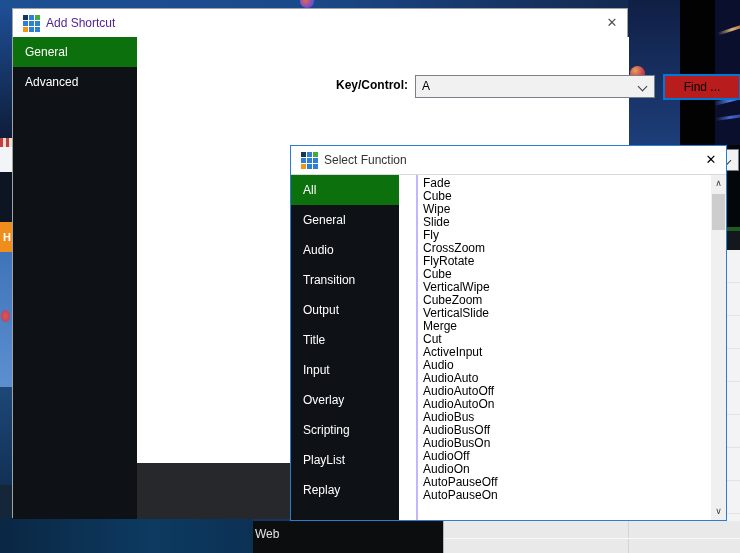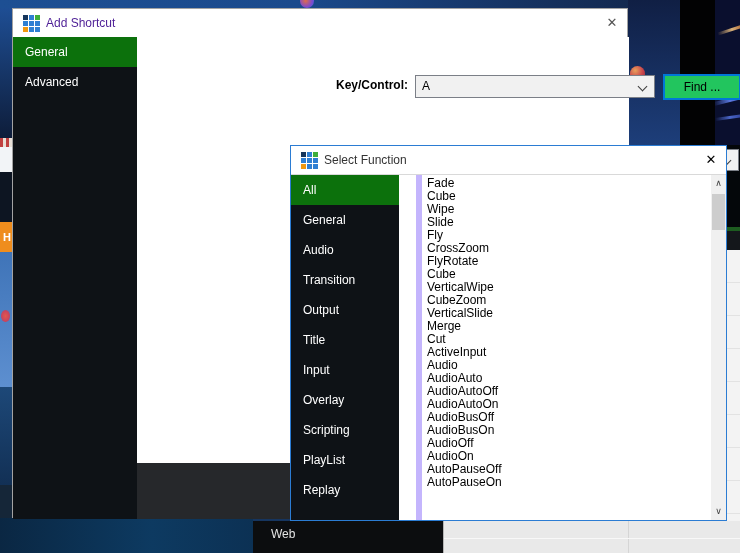--- a/index.html
+++ b/index.html
@@ -40,21 +40,21 @@
   .fw3 { left:-2px; top:98px; width:34px; height:4px; background:linear-gradient(90deg,transparent,#5a78e0,#3a50b0); transform:rotate(-14deg); }
   .fw4 { left:0px; top:116px; width:30px; height:3px; background:linear-gradient(90deg,transparent,#4a66c8,#2a3a90); transform:rotate(-8deg); }
   .rs-1 { left:727px; top:145px; width:13px; height:82px; background:#04070a; }
   .rs-2 { left:727px; top:227px; width:13px; height:4px;  background:#1d5c20; }
   .rs-3 { left:727px; top:231px; width:13px; height:19px; background:#14171b; }
   .rs-4 { left:727px; top:250px; width:13px; height:271px; background:
     repeating-linear-gradient(#f3f3f3 0 32px, #e2e2e2 32px 33px); }
   .bottom-water { left:0; top:518px; width:253px; height:35px;
     background:linear-gradient(90deg,#0a2743,#0d3a61 60%,#0c3154); }
   .web-bar { left:253px; top:521px; width:190px; height:32px; background:#0c0d0f; }
-  .web-label { left:18px; top:6px; color:#e4e4e4; }
+  .web-label { left:2px; top:6px; color:#e4e4e4; }
   .bottom-light { left:443px; top:521px; width:297px; height:32px; background:#e9e9e9;
     border-left:1px solid #b5b5b5; }
   .bl-v { left:184px; top:0; width:1px; height:32px; background:#d5d5d5; }
   .bl-h { left:0; top:17px; width:297px; height:1px; background:#f8f8f8; }
 
   
   .win { background:#fff; }
   .titlebar { position:absolute; left:0; top:0; right:0; height:28px; background:#fff; }
   .vmix-icon { position:absolute; left:10px; top:6px; display:grid;
     grid-template-columns:repeat(3,5px); grid-template-rows:repeat(3,5px); gap:1px; }
@@ -85,31 +85,31 @@
   #as-main { position:absolute; left:124px; top:28px; width:492px; height:426px; background:#fff; }
   .lbl-key { left:121px; top:41px; font-weight:bold; }
   .lbl-fn  { left:121px; top:116px; }
   .lbl-dur { left:121px; top:153px; }
   .lbl-inp { left:121px; top:179px; }
   .lbl-ttl { left:121px; top:328px; }
   .lbl-d1  { left:121px; top:354px; }
   .lbl-d2  { left:121px; top:379px; }
   #key-combo { left:278px; top:38px; width:240px; height:23px; }
   #find-btn { position:absolute; left:526px; top:37px; width:78px; height:26px;
-    background:#22c55e; border:2px solid #0078d7; text-align:center; line-height:22px; }
+    background:#b91c1c; border:2px solid #0078d7; text-align:center; line-height:22px; }
   #fn-combo { left:278px; top:112px; width:324px; height:22px; }
 
   
   #select-function { left:290px; top:145px; width:437px; height:376px; position:absolute;
     border:1px solid #2b7cd3; background:#fff; z-index:5; }
   #select-function .win-title { color:#333; }
   #select-function .sep { position:absolute; left:0; top:28px; right:0; height:1px; background:#d9d9d9; }
   #sf-side { left:0; top:29px; width:108px; height:345px; }
   #sf-list { position:absolute; left:125px; top:29px; width:295px; height:345px;
-    background:#fff; border-left:6px solid #c4b5fd; padding-top:2px; overflow:hidden; }
+    background:#fff; border-left:2px solid #c4b5fd; padding-top:2px; overflow:hidden; }
   #sf-list .fn-item { height:13px; line-height:13px; padding-left:5px; white-space:nowrap; }
   #sf-scroll { position:absolute; left:420px; top:29px; width:15px; height:345px; background:#f0f0f0; }
   .sb-btn { position:absolute; left:0; width:15px; height:17px; text-align:center;
     font-size:9px; color:#444; line-height:17px; }
   #sb-up { top:0; } #sb-down { bottom:0; }
   #sb-thumb { position:absolute; left:1px; top:19px; width:13px; height:36px; background:#cdcdcd; }
 </style>
 </head>
 <body>
 
@@ -253,20 +253,21 @@
       <div class="fn-item">VerticalWipe</div>
       <div class="fn-item">CubeZoom</div>
       <div class="fn-item">VerticalSlide</div>
       <div class="fn-item">Merge</div>
       <div class="fn-item">Cut</div>
       <div class="fn-item">ActiveInput</div>
       <div class="fn-item">Audio</div>
       <div class="fn-item">AudioAuto</div>
       <div class="fn-item">AudioAutoOff</div>
       <div class="fn-item">AudioAutoOn</div>
+      <div class="fn-item">AudioBus</div>
       <div class="fn-item">AudioBusOff</div>
       <div class="fn-item">AudioBusOn</div>
       <div class="fn-item">AudioOff</div>
       <div class="fn-item">AudioOn</div>
       <div class="fn-item">AutoPauseOff</div>
       <div class="fn-item">AutoPauseOn</div>
     </div>
 
   <div id="sf-scroll">
     <div id="sb-up" class="sb-btn">∧</div>

